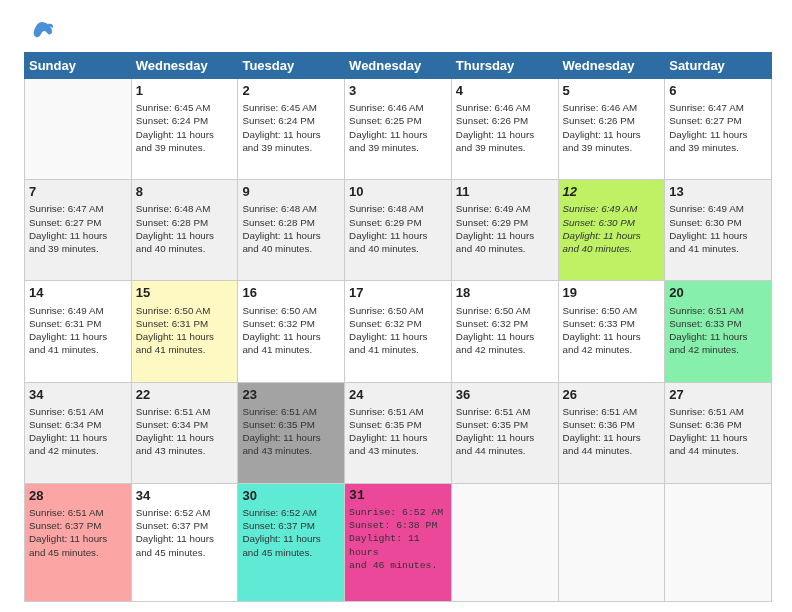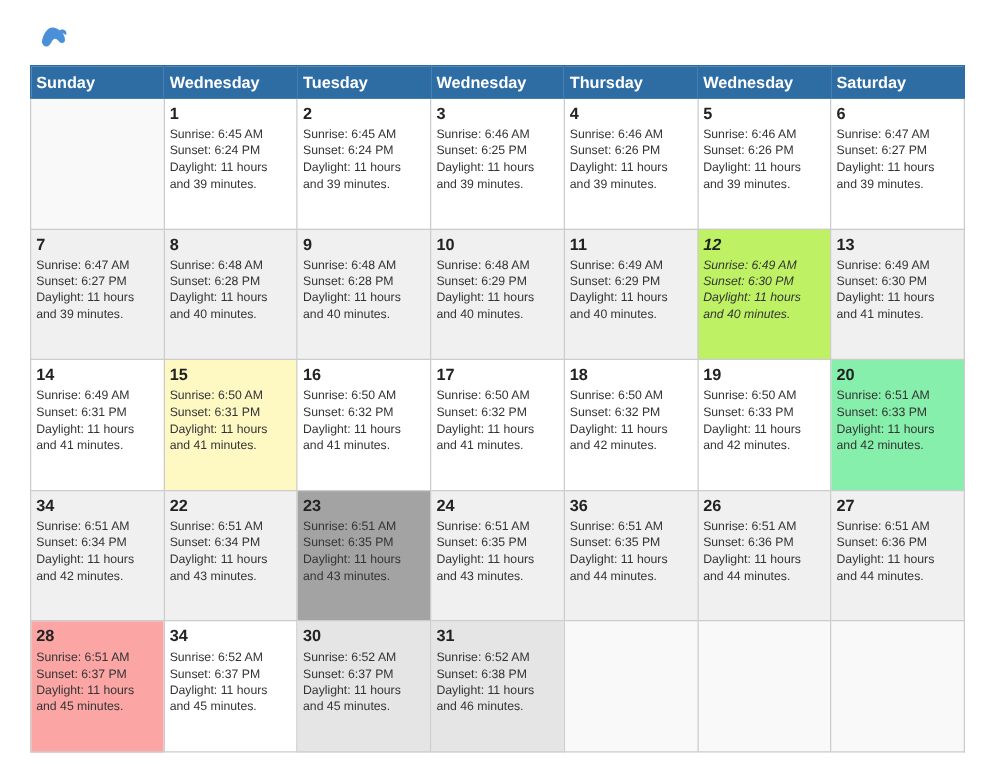--- a/index.html
+++ b/index.html
@@ -240,25 +240,25 @@
         </tr>
         <tr>
           <td style="background: #fca5a5;">
             <span class="day-number">28</span>
             <div class="day-info">Sunrise: 6:51 AM<br>Sunset: 6:37 PM<br>Daylight: 11 hours<br>and 45 minutes.</div>
           </td>
           <td style="background: rgb(255, 255, 255);">
             <span class="day-number">34</span>
             <div class="day-info">Sunrise: 6:52 AM<br>Sunset: 6:37 PM<br>Daylight: 11 hours<br>and 45 minutes.</div>
           </td>
-          <td style="background: #e5e5e5;">
+          <td style="background: #5eead4;">
             <span class="day-number">30</span>
             <div class="day-info">Sunrise: 6:52 AM<br>Sunset: 6:37 PM<br>Daylight: 11 hours<br>and 45 minutes.</div>
           </td>
-          <td style="background: #e5e5e5;">
+          <td style="background: #ec4899; font-family: Liberation Mono, monospace;">
             <span class="day-number">31</span>
             <div class="day-info">Sunrise: 6:52 AM<br>Sunset: 6:38 PM<br>Daylight: 11 hours<br>and 46 minutes.</div>
           </td>
           <td class="empty-cell" style="background: rgb(249, 249, 249);"></td>
           <td class="empty-cell" style="background: rgb(249, 249, 249);"></td>
           <td class="empty-cell" style="background: rgb(249, 249, 249);"></td>
         </tr>
       </tbody>
   </table>
 </div>

